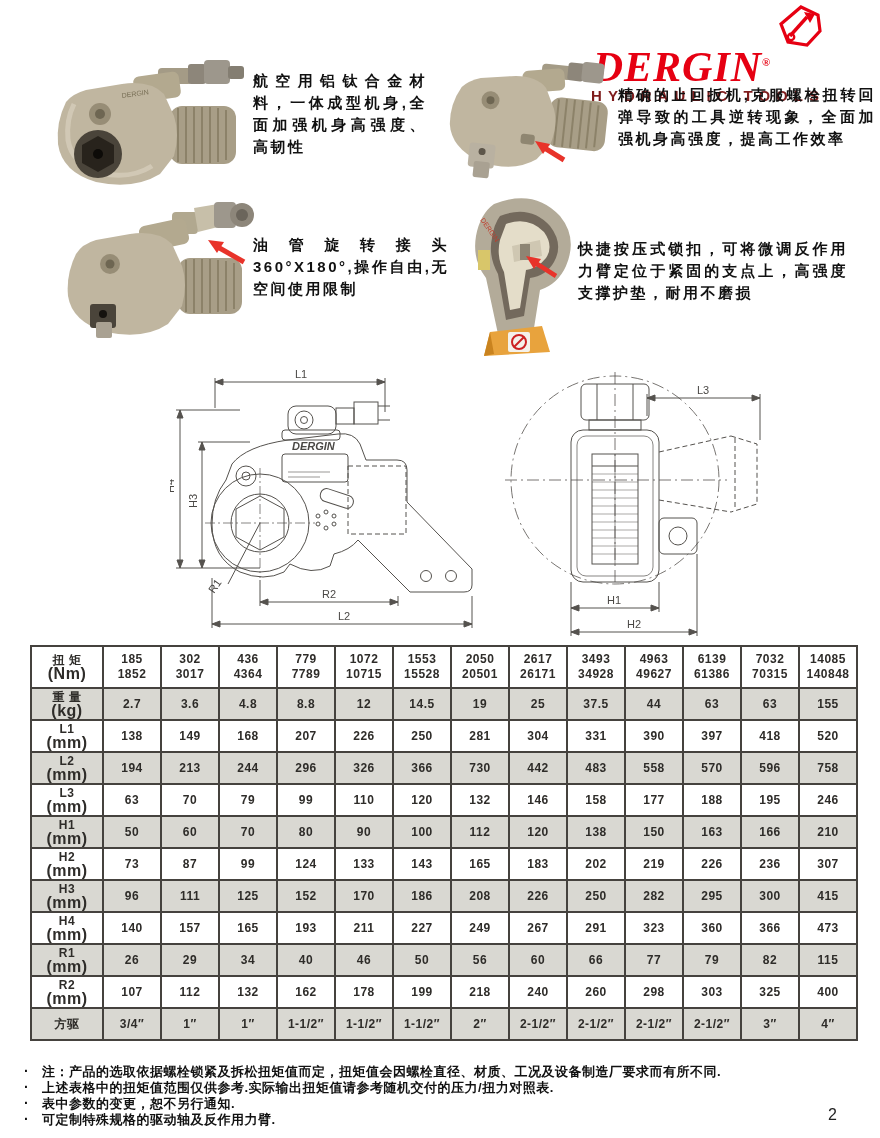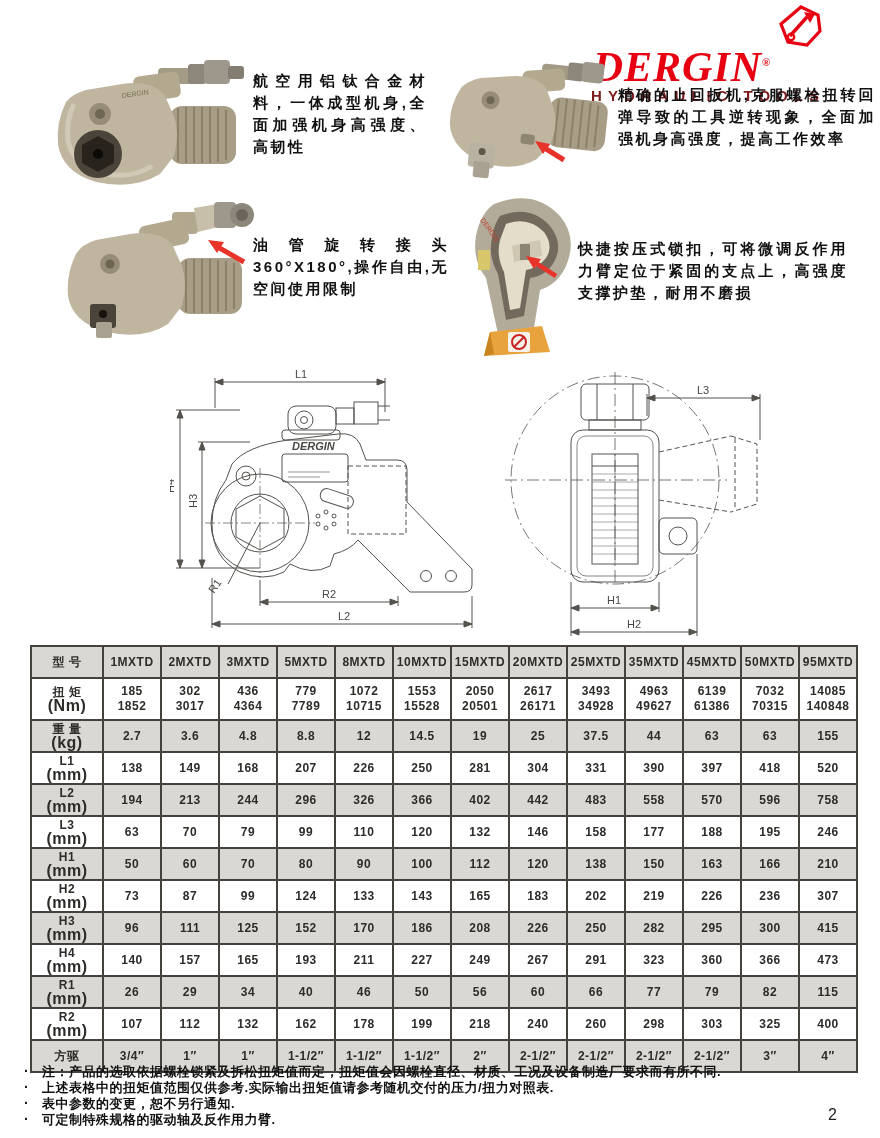--- a/index.html
+++ b/index.html
@@ -323,36 +323,20 @@
   </svg>
 </div>
 
 <div class="abs tablewrap">
   <table class="spec">
     <colgroup>
         <col class="c0">
         <col span="13">
       </colgroup>
     <tbody>
-        <tr class="shade">
-          <th>型 号</th>
-          <th>1MXTD</th>
-          <th>2MXTD</th>
-          <th>3MXTD</th>
-          <th>5MXTD</th>
-          <th>8MXTD</th>
-          <th>10MXTD</th>
-          <th>15MXTD</th>
-          <th>20MXTD</th>
-          <th>25MXTD</th>
-          <th>35MXTD</th>
-          <th>45MXTD</th>
-          <th>50MXTD</th>
-          <th>95MXTD</th>
-        </tr>
         <tr class="tall">
           <th class="rowlabel">扭 矩<span class="unit">(Nm)</span></th>
           <td class="multiline">185
 1852</td>
           <td class="multiline">302
 3017</td>
           <td class="multiline">436
 4364</td>
           <td class="multiline">779
 7789</td>
@@ -408,21 +392,21 @@
           <td>520</td>
         </tr>
         <tr class="shade">
           <th class="rowlabel">L2<span class="unit">(mm)</span></th>
           <td>194</td>
           <td>213</td>
           <td>244</td>
           <td>296</td>
           <td>326</td>
           <td>366</td>
-          <td>402</td>
+          <td>730</td>
           <td>442</td>
           <td>483</td>
           <td>558</td>
           <td>570</td>
           <td>596</td>
           <td>758</td>
         </tr>
         <tr>
           <th class="rowlabel">L3<span class="unit">(mm)</span></th>
           <td>63</td>

